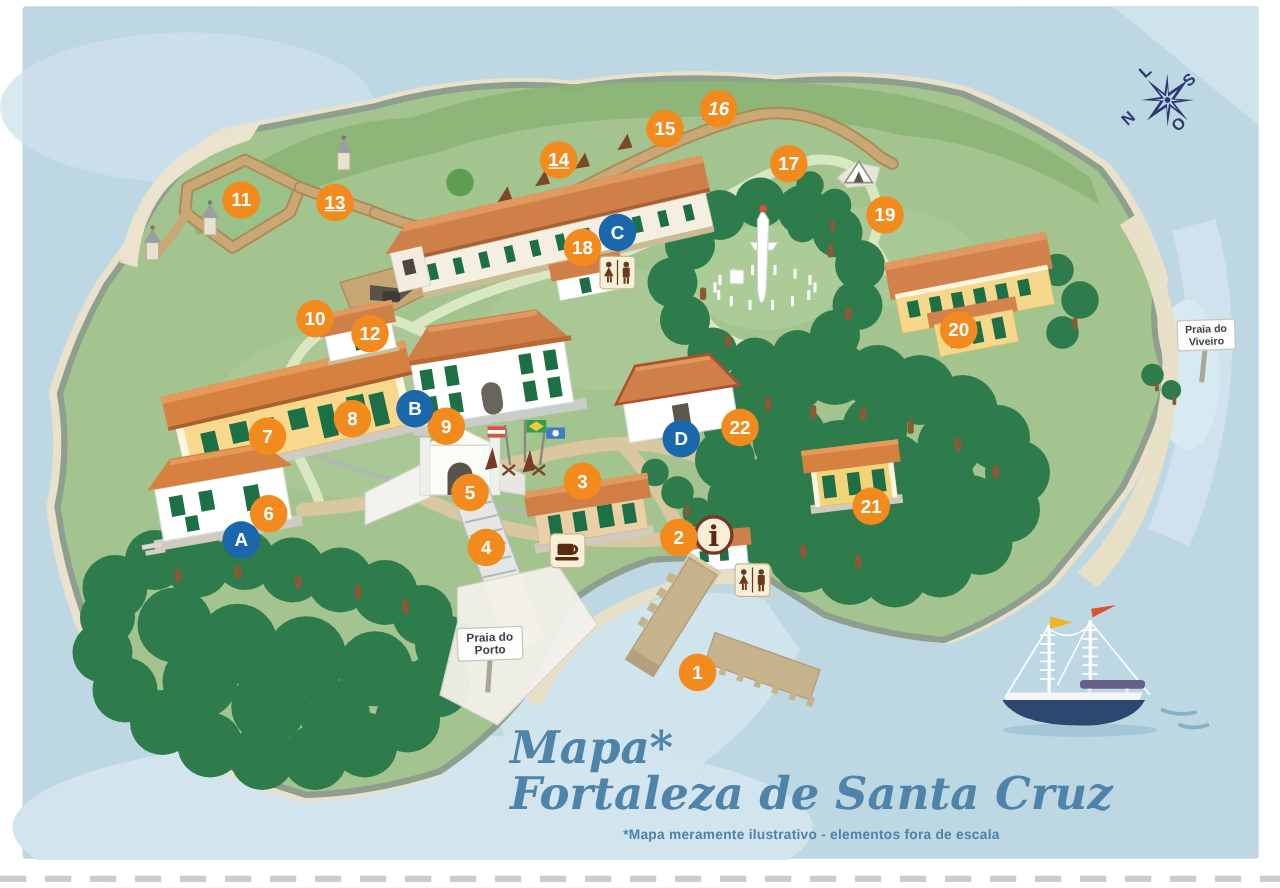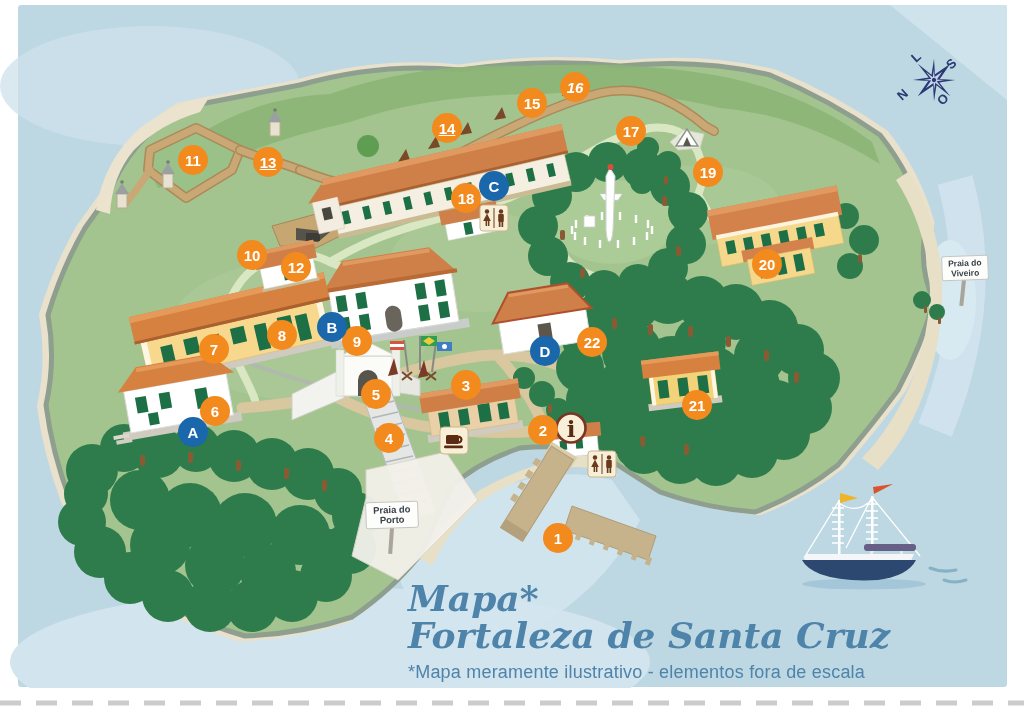--- a/index.html
+++ b/index.html
@@ -19,22 +19,22 @@
   
   .marker{position:absolute;width:30px;height:30px;margin:-15px 0 0 -15px;border-radius:50%;
           display:flex;align-items:center;justify-content:center;
           font:700 15px "Liberation Sans",sans-serif;color:#ffffff;}
   .marker.orange{background:#f28a1e;}
   .marker.blue{background:#1a67ab;}
   
   .title-block{position:absolute;left:408px;top:580px;color:#4e83aa;}
   .title-line{font-family:"DejaVu Serif",serif;font-style:italic;font-weight:700;
               font-size:36px;line-height:1.04;}
-  .title-disclaimer{font-family:"Liberation Sans",sans-serif;font-weight:400;
-                    font-size:18px;margin-top:7px;letter-spacing:.2px;}
+  .title-disclaimer{font-family:"Liberation Sans",sans-serif;font-weight:700;
+                    font-size:11px;margin-top:7px;letter-spacing:.2px;text-align:center;}
 </style>
 </head>
 <body>
 
 <div class="canvas">
 
 <svg width="1024" height="710" viewBox="0 0 1024 710">
 
   <rect x="18" y="5" width="989" height="682" rx="3" fill="#bed8e3"></rect>
 

